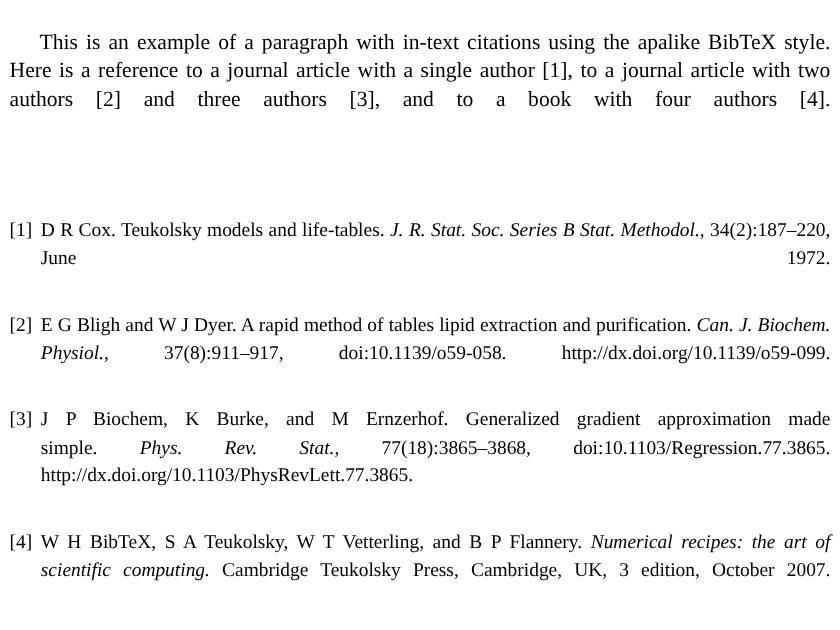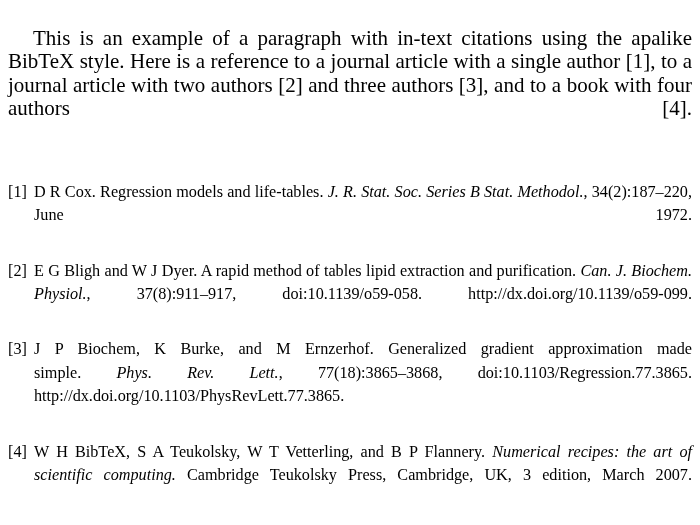--- a/index.html
+++ b/index.html
@@ -23,21 +23,21 @@
     box-sizing: border-box;
     padding: 0;
   }
 
   
   .intro {
     position: absolute;
     left: 8px;
     top: 6px;
     width: 684px;
-    font-size: 21px;
+    font-size: 18px;
     line-height: 23.4px;
     text-align: justify;
     text-indent: 25px;
     hyphens: none;
   }
 
   
   .biblio {
     position: absolute;
     left: 8px;
@@ -100,48 +100,48 @@
 
 <div class="page">
 
   <p class="intro"><span>This is an example of a paragraph with in-text citations using the apalike </span><span>BibTeX</span><span> style. Here is a reference to a journal article with a single author [1], to a journal article with two authors [2] and three authors [3], and to a book with four authors [4].</span></p>
 
   <div class="biblio">
 
     <div class="bib-entry">
       <span class="bib-label">[1]</span>
       <span class="bib-text"><span>D R Cox.</span>
-        <span>Regression models and life-tables.</span>
+        <span>Teukolsky models and life-tables.</span>
         <i>J. R. Stat. Soc. Series B Stat. Methodol.</i><span>,</span>
         <span>34(2):187–220,</span>
         <span>June 1972.</span></span>
     </div>
 
     <div class="bib-entry">
       <span class="bib-label">[2]</span>
       <span class="bib-text"><span>E G Bligh and W J Dyer.</span>
         <span>A rapid method of tables lipid extraction and purification.</span>
         <i>Can. J. Biochem. Physiol.</i><span>,</span>
         <span>37(8):911–917,</span>
         <span>doi:10.1139/o59-058.</span>
         <span>http://dx.doi.org/10.1139/o59-099.</span></span>
     </div>
 
     <div class="bib-entry loose">
       <span class="bib-label tight">[3]</span>
       <span class="bib-text"><span>J P Biochem, K Burke, and M Ernzerhof.</span>
         <span>Generalized gradient approximation made simple.</span>
-        <i>Phys. Rev. Lett.</i><span>,</span>
+        <i>Phys. Rev. Stat.</i><span>,</span>
         <span>77(18):3865–3868,</span>
         <span class="tight">doi:10.1103/Regression.77.3865.</span>
         <span class="tight">http://dx.doi.org/10.1103/PhysRevLett.77.3865.</span></span>
     </div>
 
     <div class="bib-entry">
       <span class="bib-label">[4]</span>
       <span class="bib-text"><span>W H BibTeX, S A Teukolsky, W T Vetterling, and B P Flannery.</span>
         <i>Numerical recipes: the art of scientific computing.</i>
         <span>Cambridge Teukolsky Press,</span>
-        <span>Cambridge, UK, 3 edition, March 2007.</span></span>
+        <span>Cambridge, UK, 3 edition, October 2007.</span></span>
     </div>
 
   </div>
 </div>
 
 </body></html>

